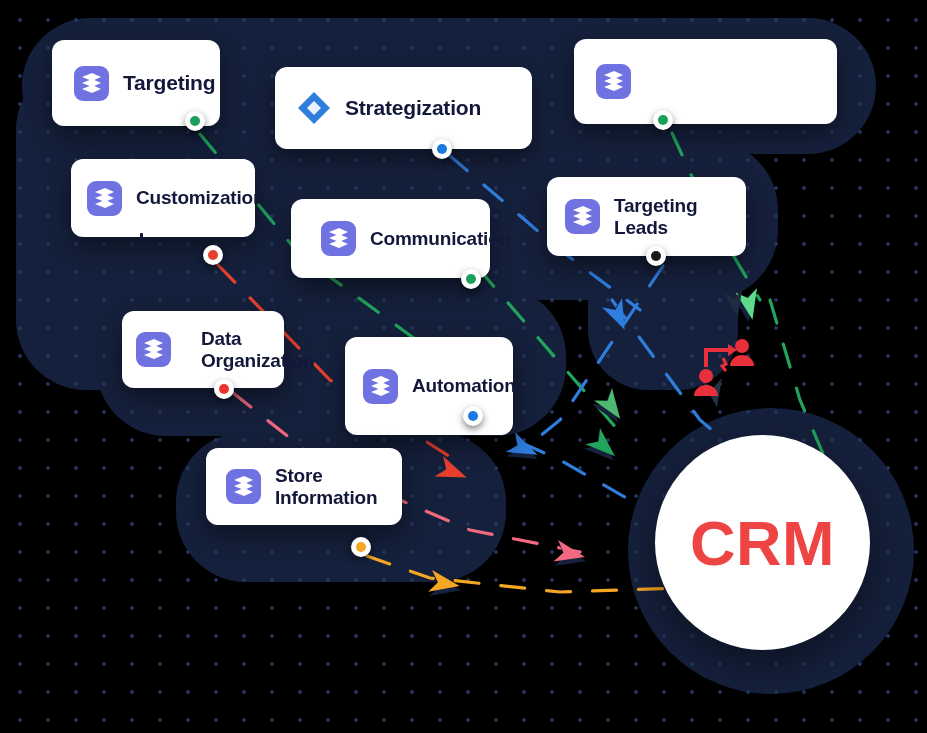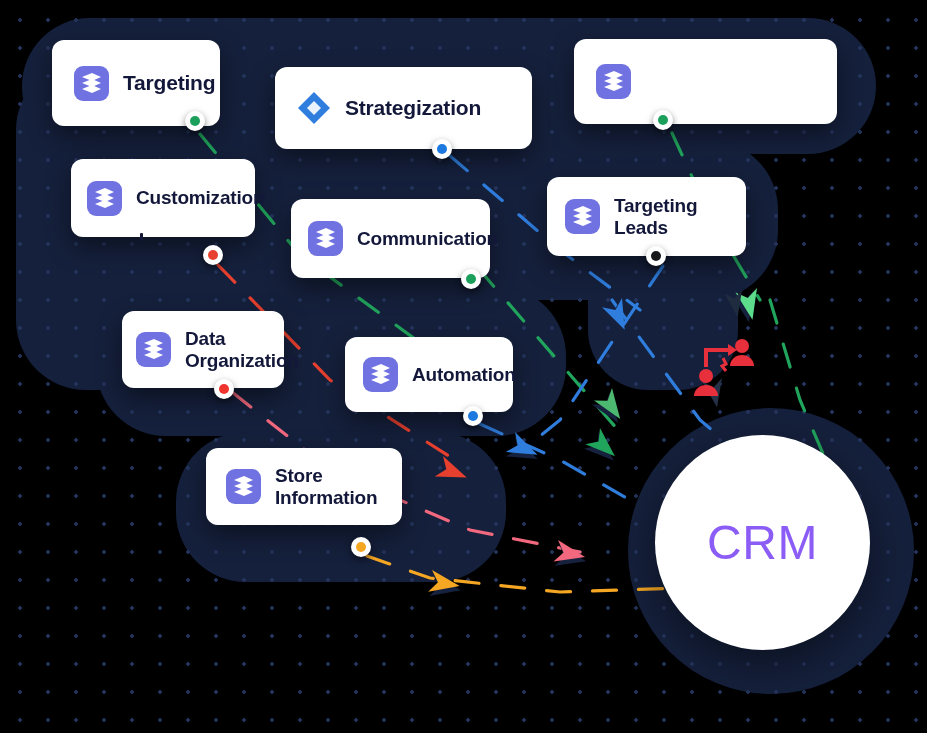--- a/index.html
+++ b/index.html
@@ -70,21 +70,21 @@
   .dot i{display:block;width:10px;height:10px;border-radius:50%;}
 
   
   .hub{
     position:absolute;left:655px;top:435px;width:215px;height:215px;
     border-radius:50%;background:#fff;
     display:flex;align-items:center;justify-content:center;
     box-shadow:0 14px 40px rgba(0,0,0,.45);
   }
   .hub span{
-    color:#8b5cf6;font-size:48px;font-weight:normal;letter-spacing:.5px;
+    color:#ef4444;font-size:63px;font-weight:bold;letter-spacing:.5px;
   }
 
   
   .transfer{position:absolute;left:690px;top:336px;width:68px;height:62px;}
 
   
   .artifact{position:absolute;width:3px;height:8px;background:#13183a;border-radius:1px;}
 </style>
 </head>
 <body>
@@ -227,21 +227,21 @@
         </svg>
       </span>
     </span>
     <span class="lbl">Customization</span>
   </div>
   <div class="artifact" style="left:140px;top:233px;"></div>
   <div class="dot" style="left:203px;top:245px;">
     <i style="background:#e8402f"></i>
   </div>
 
-  <div class="card thin" style="left:291px;top:199px;width:199px;height:79px;padding:0 17px;text-align:center;">
+  <div class="card thin" style="left:291px;top:199px;width:199px;height:79px;padding:0 30px;text-align:center;">
     <span class="ic">
       <span class="sq">
         <svg width="35" height="35" viewBox="0 0 35 35">
           <path d="M8 11 L18 7 L27 11 L18 15 Z" fill="#fff"></path>
           <path d="M8 17 L18 13 L27 17 L18 21 Z" fill="#fff"></path>
           <path d="M8 23 L18 19 L27 23 L18 27 Z" fill="#fff"></path>
         </svg>
       </span>
     </span>
     <span class="lbl">Communication</span>
@@ -259,38 +259,38 @@
           <path d="M8 23 L18 19 L27 23 L18 27 Z" fill="#fff"></path>
         </svg>
       </span>
     </span>
     <span class="lbl">Targeting Leads</span>
   </div>
   <div class="dot" style="left:646px;top:246px;">
     <i style="background:#17181c"></i>
   </div>
 
-  <div class="card two" style="left:122px;top:311px;width:162px;height:77px;padding:0 14px;">
+  <div class="card two" style="left:122px;top:311px;width:162px;height:77px;padding:0 14px;gap:16px;">
     <span class="ic">
       <span class="sq">
         <svg width="35" height="35" viewBox="0 0 35 35">
           <path d="M8 11 L18 7 L27 11 L18 15 Z" fill="#fff"></path>
           <path d="M8 17 L18 13 L27 17 L18 21 Z" fill="#fff"></path>
           <path d="M8 23 L18 19 L27 23 L18 27 Z" fill="#fff"></path>
         </svg>
       </span>
     </span>
     <span class="lbl">Data
 Organization</span>
   </div>
   <div class="dot" style="left:214px;top:379px;">
     <i style="background:#f0342e"></i>
   </div>
 
-  <div class="card thin" style="left:345px;top:337px;width:168px;height:75px;padding:16px 18px;">
+  <div class="card thin" style="left:345px;top:337px;width:168px;height:98px;padding:16px 18px;">
     <span class="ic">
       <span class="sq">
         <svg width="35" height="35" viewBox="0 0 35 35">
           <path d="M8 11 L18 7 L27 11 L18 15 Z" fill="#fff"></path>
           <path d="M8 17 L18 13 L27 17 L18 21 Z" fill="#fff"></path>
           <path d="M8 23 L18 19 L27 23 L18 27 Z" fill="#fff"></path>
         </svg>
       </span>
     </span>
     <span class="lbl">Automation</span>

